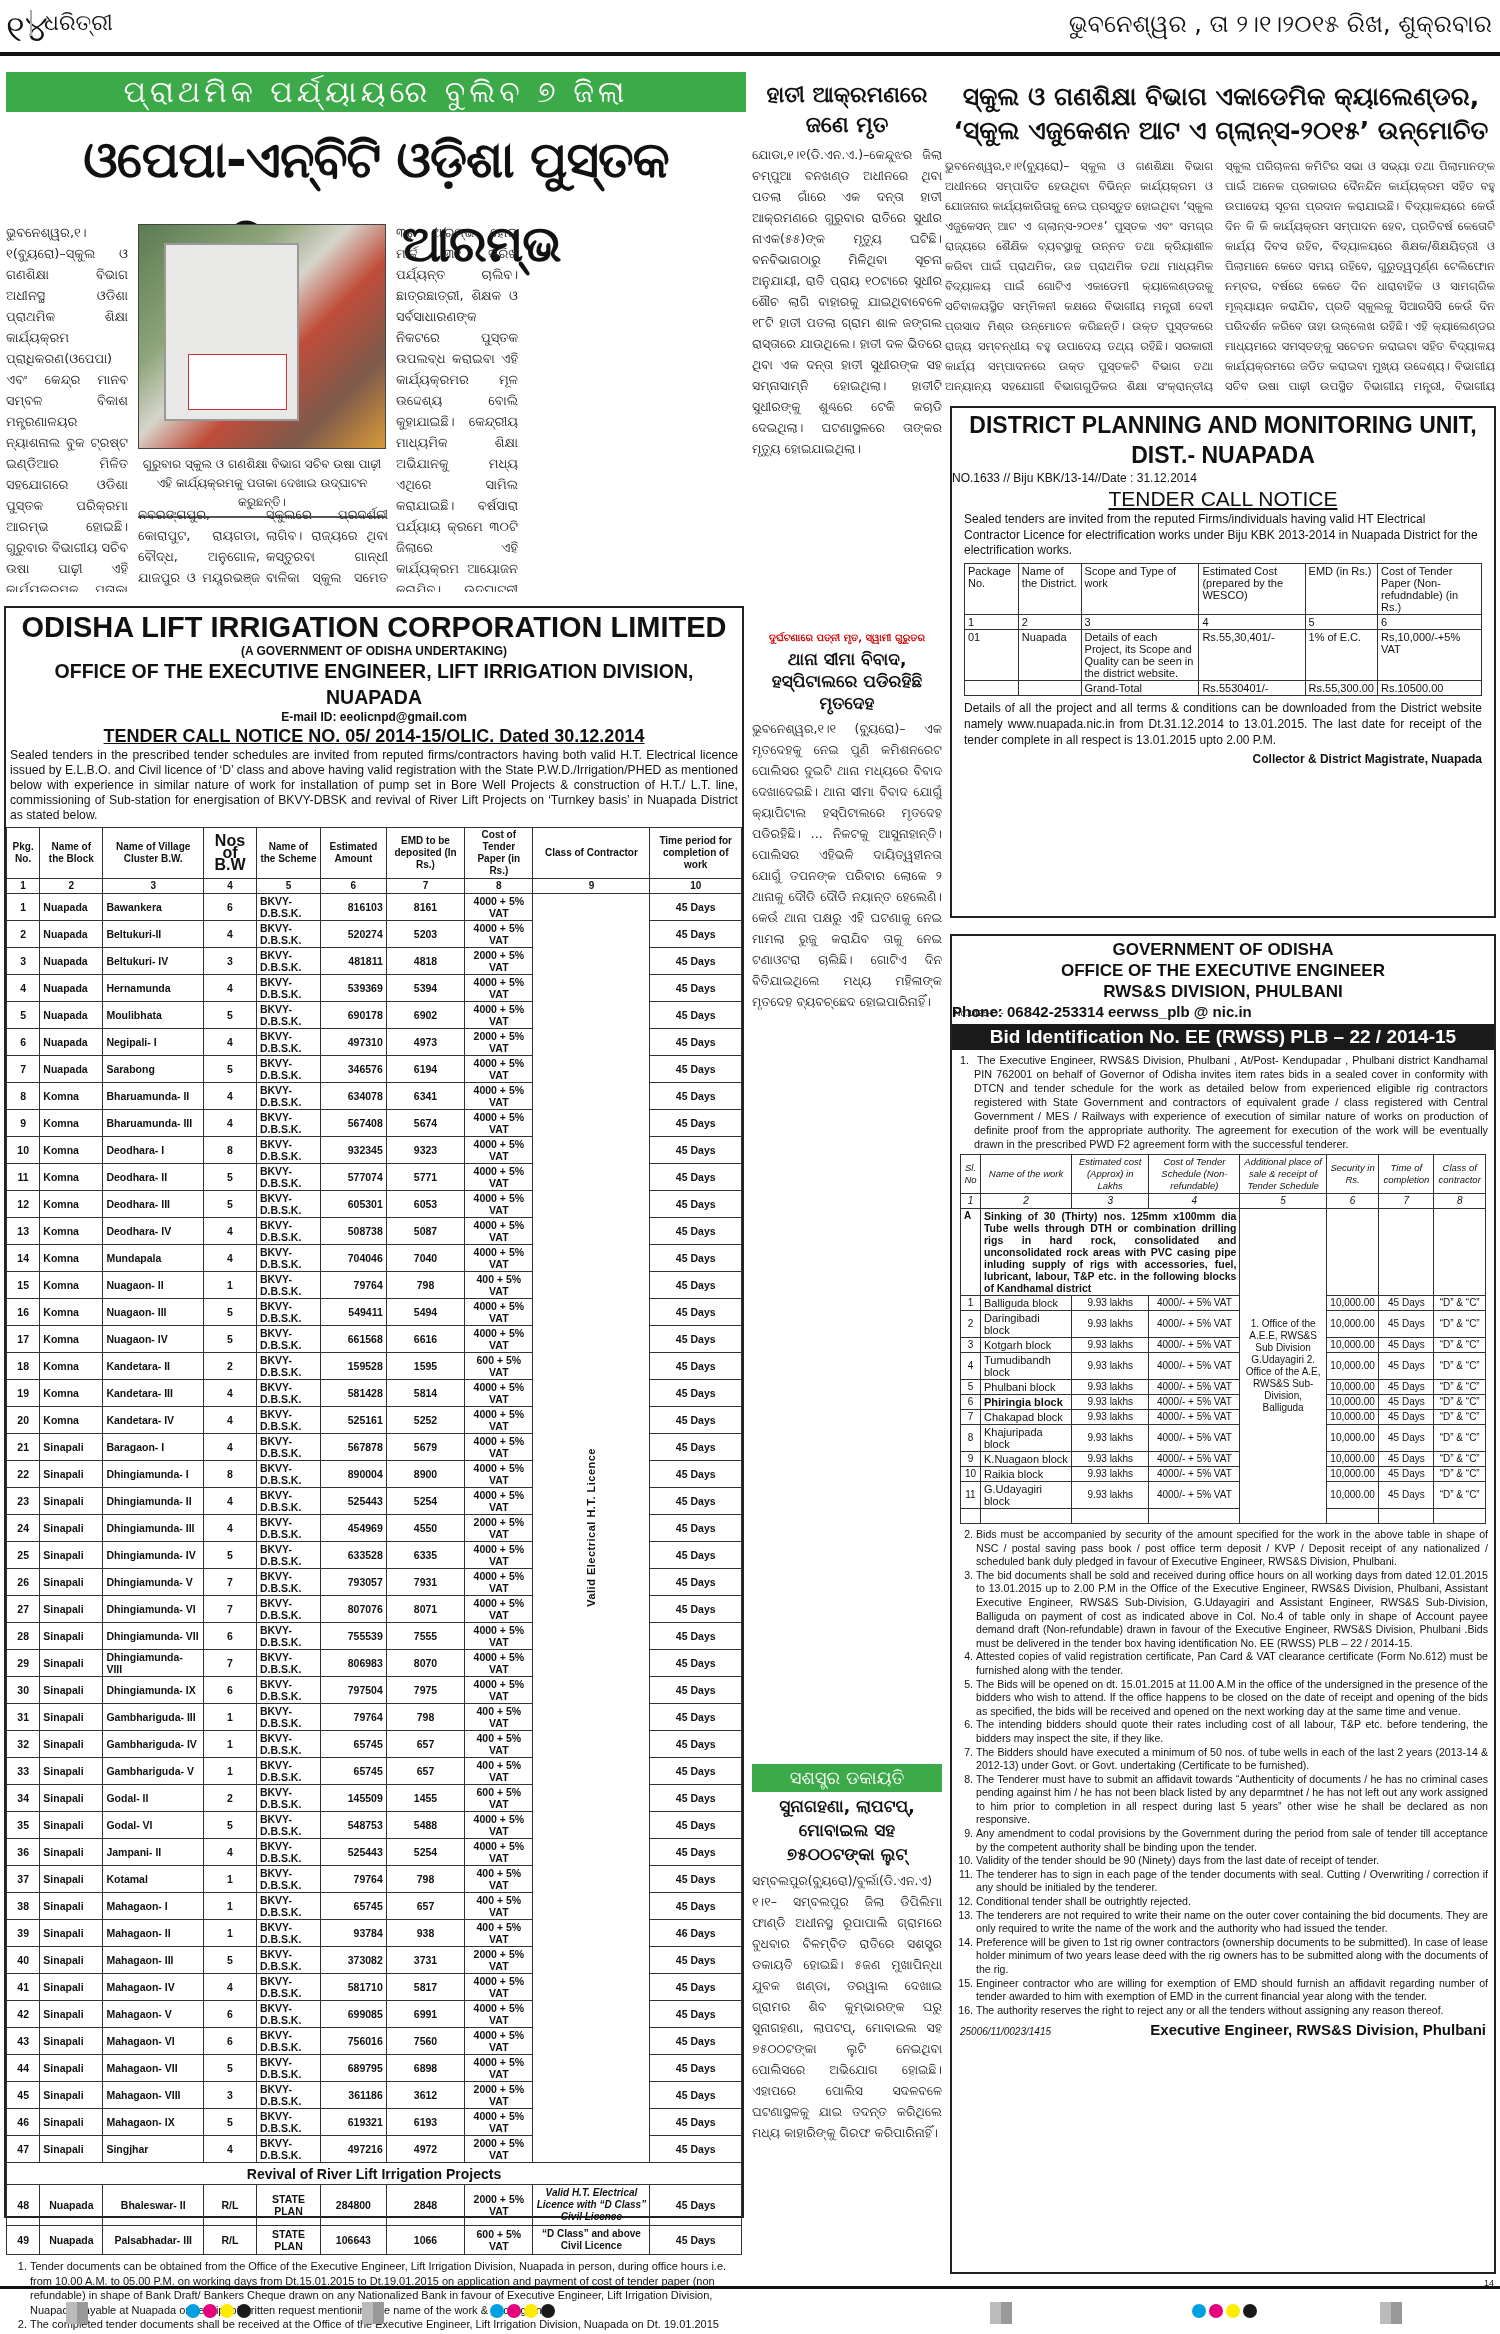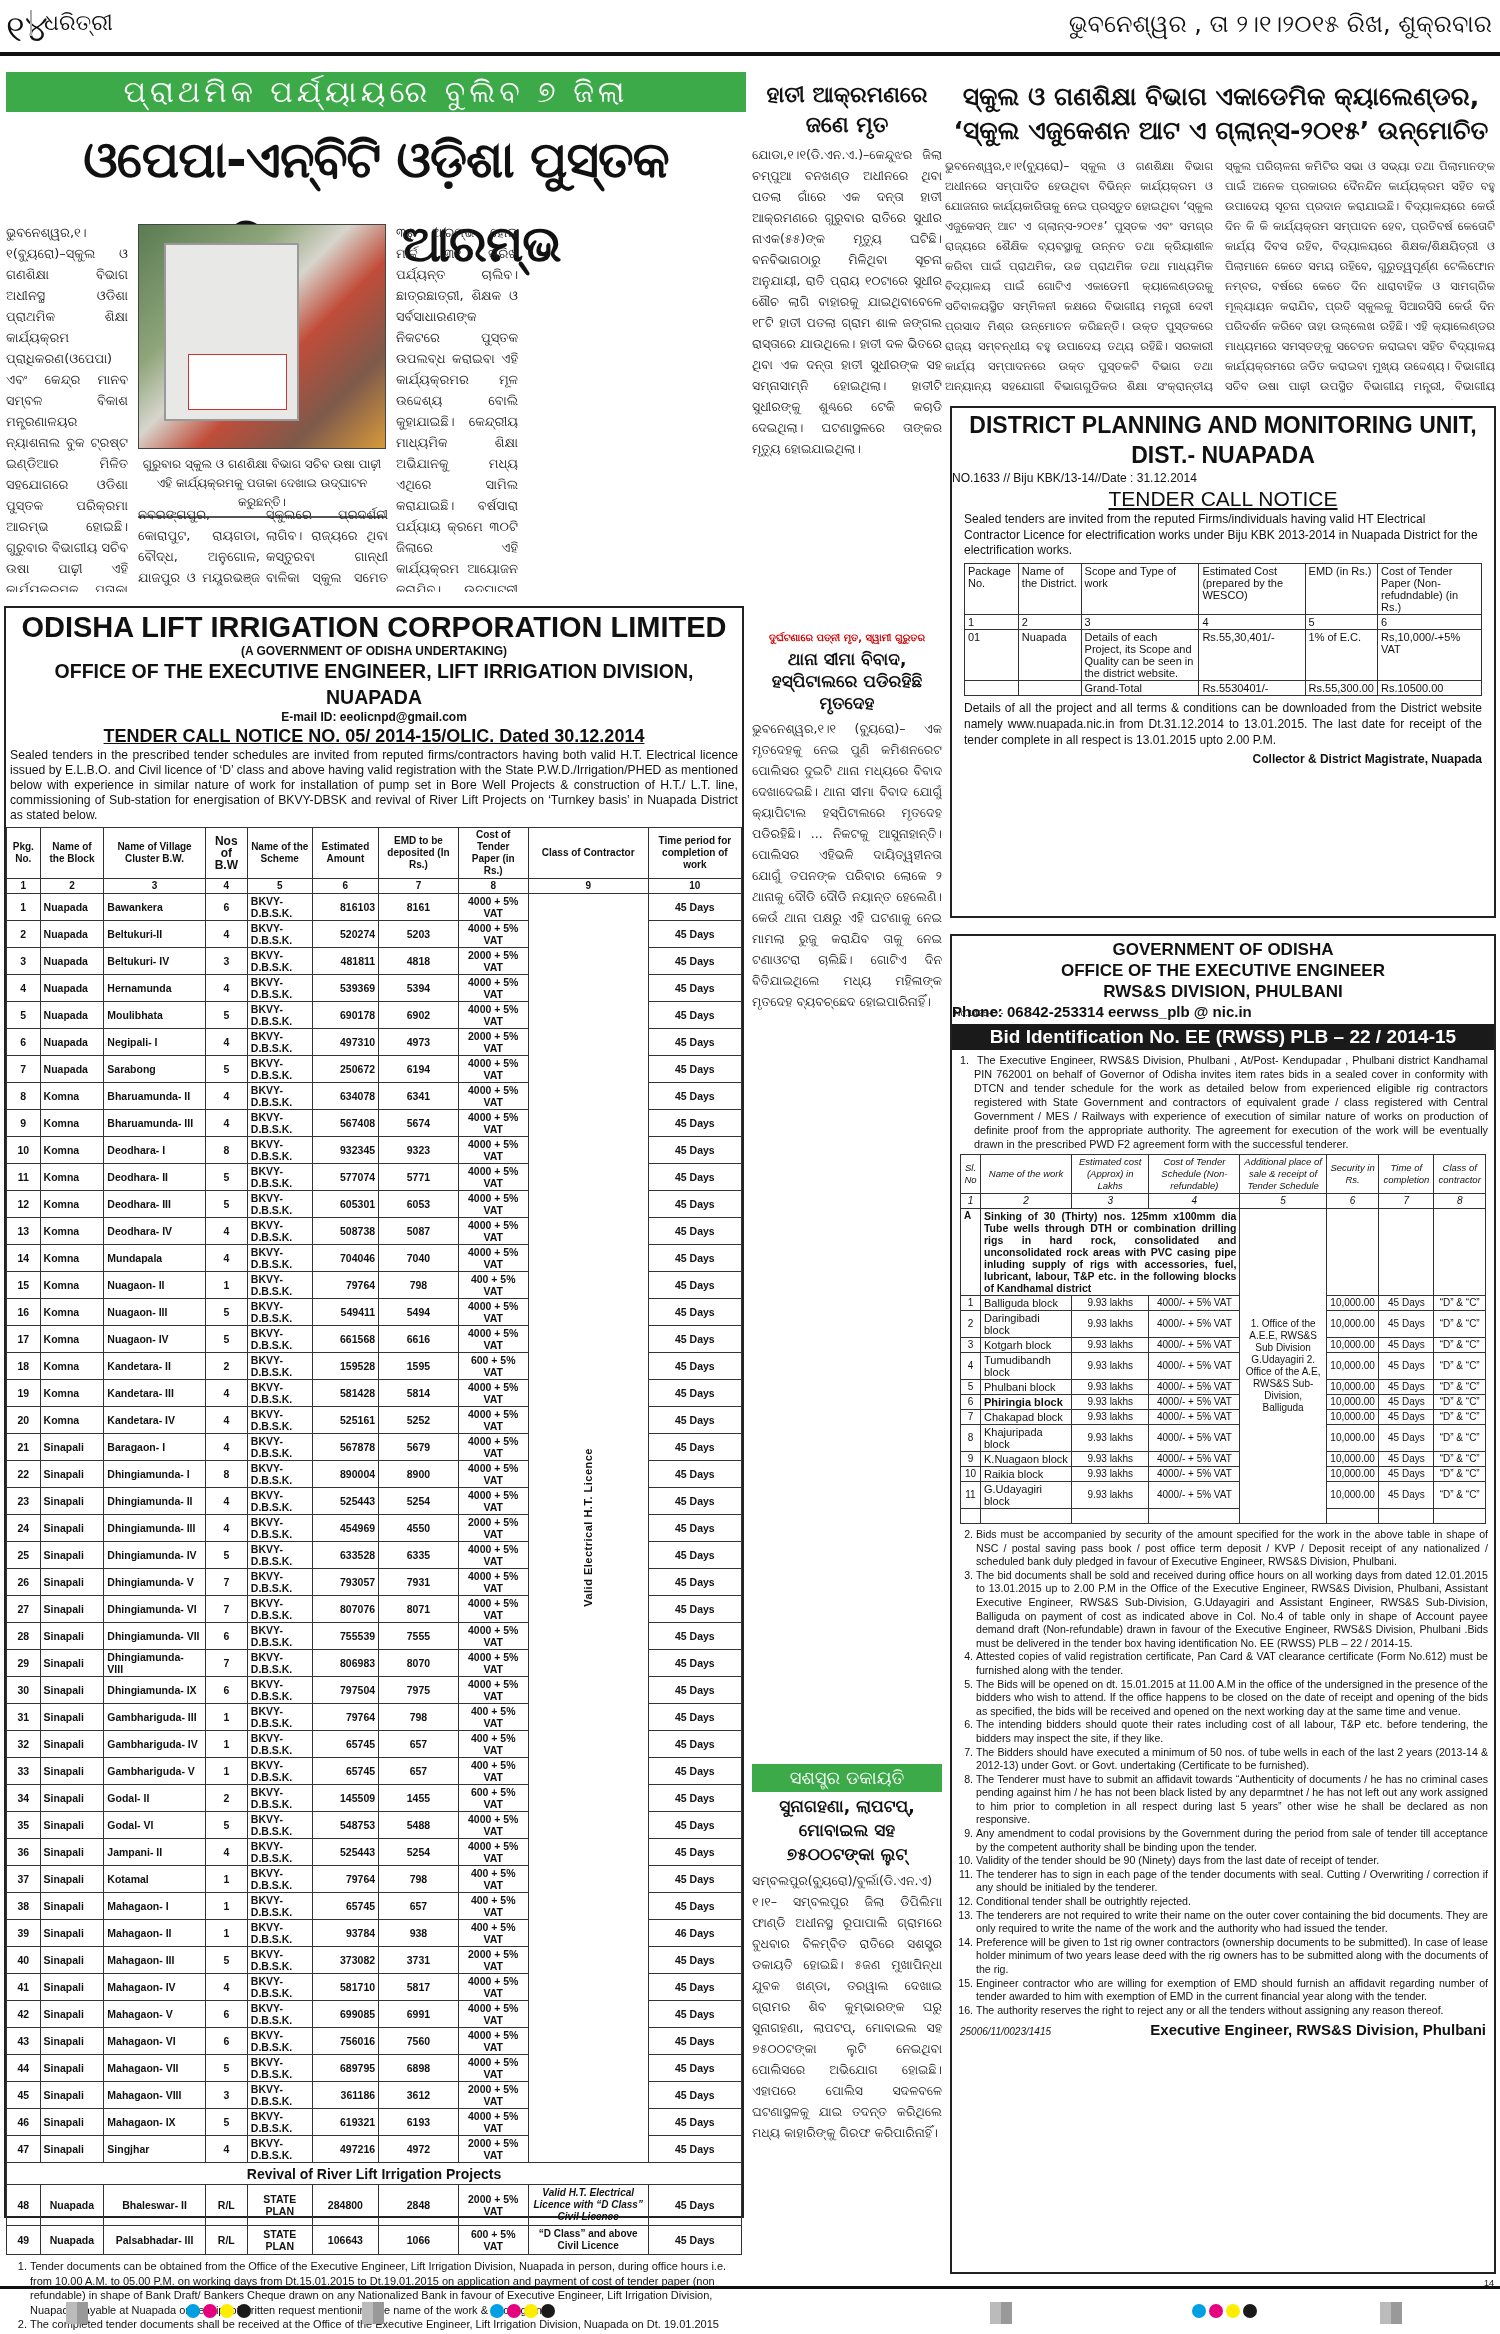--- a/index.html
+++ b/index.html
@@ -61,21 +61,21 @@
   <div style="text-align:center;font-weight:bold;font-size:19.5px;line-height:26px">OFFICE OF THE EXECUTIVE ENGINEER, LIFT IRRIGATION DIVISION, NUAPADA</div>
   <div style="text-align:center;font-weight:bold;font-size:12px">E-mail ID: eeolicnpd@gmail.com</div>
   <div style="text-align:center;font-weight:bold;font-size:18px;line-height:24px;text-decoration:underline">TENDER CALL NOTICE NO. 05/ 2014-15/OLIC. Dated 30.12.2014</div>
   <div style="font-size:12.2px;line-height:15px;padding:0 4px;text-align:justify">Sealed tenders in the prescribed tender schedules are invited from reputed firms/contractors having both valid H.T. Electrical licence issued by E.L.B.O. and Civil licence of ‘D’ class and above having valid registration with the State P.W.D./Irrigation/PHED as mentioned below with experience in similar nature of work for installation of pump set in Bore Well Projects &amp; construction of H.T./ L.T. line, commissioning of Sub-station for energisation of BKVY-DBSK and revival of River Lift Projects on ‘Turnkey basis’ in Nuapada District as stated below.</div>
   <table class="lift" style="margin-top:4px">
     <thead>
       <tr id="olic-head">
           <th style="font-size: 10px;">Pkg. No.</th>
           <th style="font-size: 10px;">Name of the Block</th>
           <th style="font-size: 10px;">Name of Village Cluster B.W.</th>
-          <th style="font-size: 12px;">Nos of B.W</th>
+          <th style="font-size: 16px;">Nos of B.W</th>
           <th style="font-size: 10px;">Name of the Scheme</th>
           <th style="font-size: 10px;">Estimated Amount</th>
           <th style="font-size: 10px;">EMD to be deposited (In Rs.)</th>
           <th style="font-size: 10px;">Cost of Tender Paper (in Rs.)</th>
           <th style="font-size: 10px;">Class of Contractor</th>
           <th style="font-size: 10px;">Time period for completion of work</th>
         </tr>
       <tr id="olic-nums">
           <th>1</th>
           <th>2</th>
@@ -156,21 +156,21 @@
           <td class="c">4973</td>
           <td class="c">2000 + 5% VAT</td>
           <td class="c">45 Days</td>
         </tr>
         <tr>
           <td class="c">7</td>
           <td>Nuapada</td>
           <td>Sarabong</td>
           <td class="c">5</td>
           <td>BKVY- D.B.S.K.</td>
-          <td class="r">250672</td>
+          <td class="r">346576</td>
           <td class="c">6194</td>
           <td class="c">4000 + 5% VAT</td>
           <td class="c">45 Days</td>
         </tr>
         <tr>
           <td class="c">8</td>
           <td>Komna</td>
           <td>Bharuamunda- II</td>
           <td class="c">4</td>
           <td>BKVY- D.B.S.K.</td>

